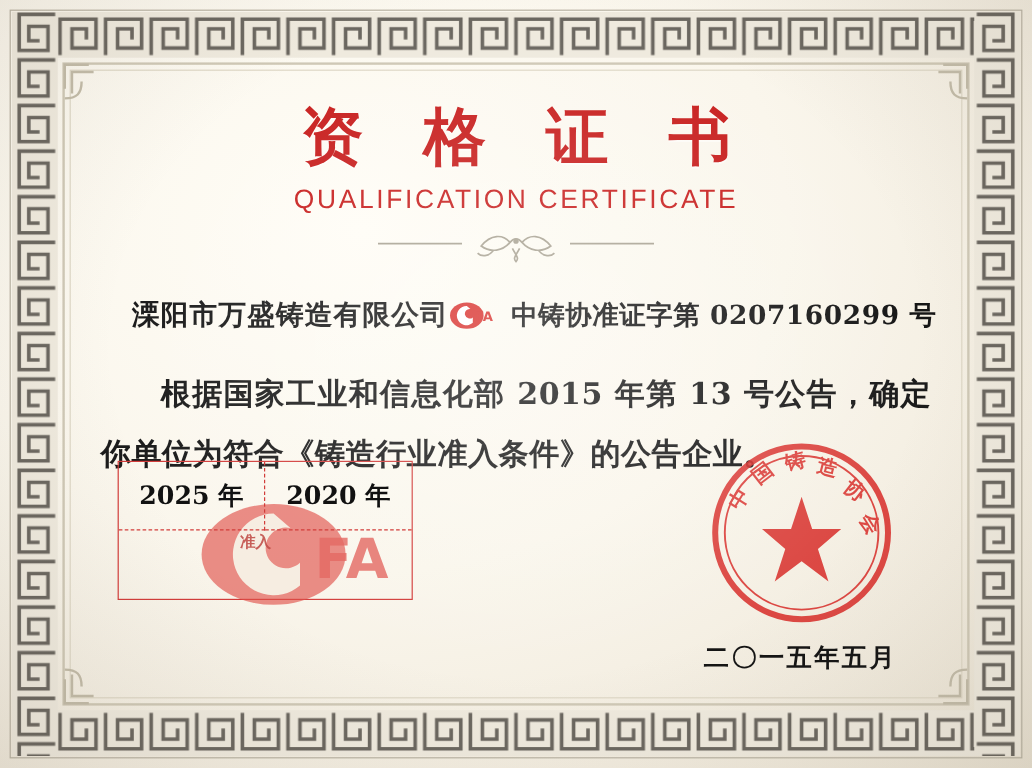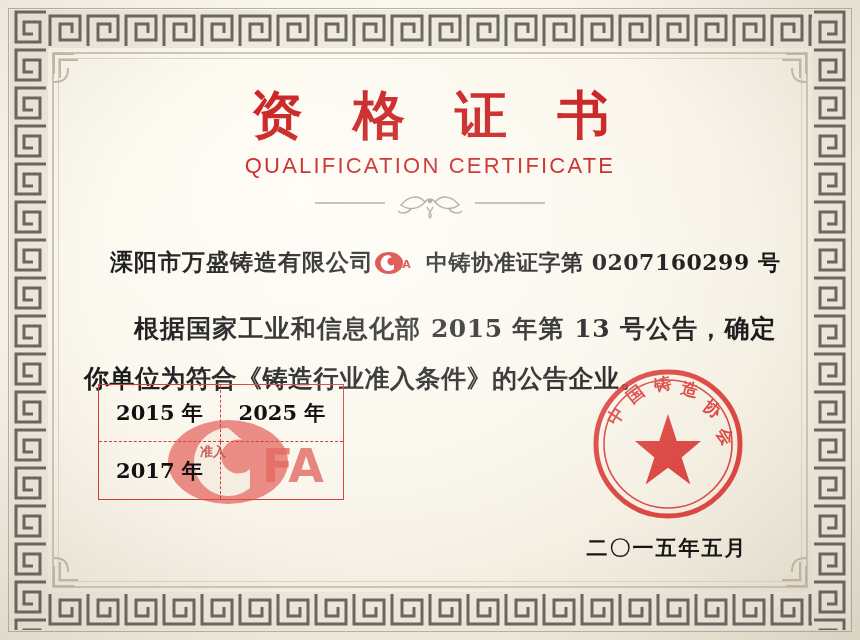--- a/index.html
+++ b/index.html
@@ -391,23 +391,22 @@
     <div id="bottom">
 
       <svg id="cfa-watermark" viewBox="0 0 200 92" aria-hidden="true">
         <ellipse cx="62" cy="46" rx="60" ry="42" fill="#e0504a" opacity="0.75"></ellipse>
         <path d="M62 12 a34 34 0 1 0 22 60 l0 -19 a17 17 0 1 1 -8 -29 z" fill="#f7f2e6" opacity="0.95"></path>
         <text x="96" y="66" font-family="DejaVu Sans, sans-serif" font-size="46" font-weight="bold" fill="#e0504a" opacity="0.8">FA</text>
         <text x="34" y="40" font-family="DejaVu Serif, serif" font-size="13" font-weight="bold" fill="#b8332e" opacity="0.9">准入</text>
       </svg>
 
       <div id="year-grid">
-        <div class="year-cell">2015 年</div>
         <div class="year-cell">2025 年</div>
-        <div class="year-cell">2017 年</div>
+        <div class="year-cell">2020 年</div>
       </div>
 
       <svg id="seal" viewBox="0 0 160 160" aria-hidden="true">
         <g opacity="0.88">
           <circle cx="80" cy="80" r="72" fill="none" stroke="#d9322e" stroke-width="5"></circle>
           <circle cx="80" cy="80" r="64" fill="none" stroke="#d9322e" stroke-width="1.6"></circle>
           <polygon fill="#d9322e" points="80,50 88.8,76.9 113,76.9 93.6,93.6 102.4,120.5 80,103.8 57.6,120.5 66.4,93.6 47,76.9 71.2,76.9"></polygon>
           <g fill="#d9322e" font-family="DejaVu Serif, serif" font-size="17" font-weight="bold">
             <text transform="translate(28,62) rotate(-58)">中</text>
             <text transform="translate(44,40) rotate(-38)">国</text>

